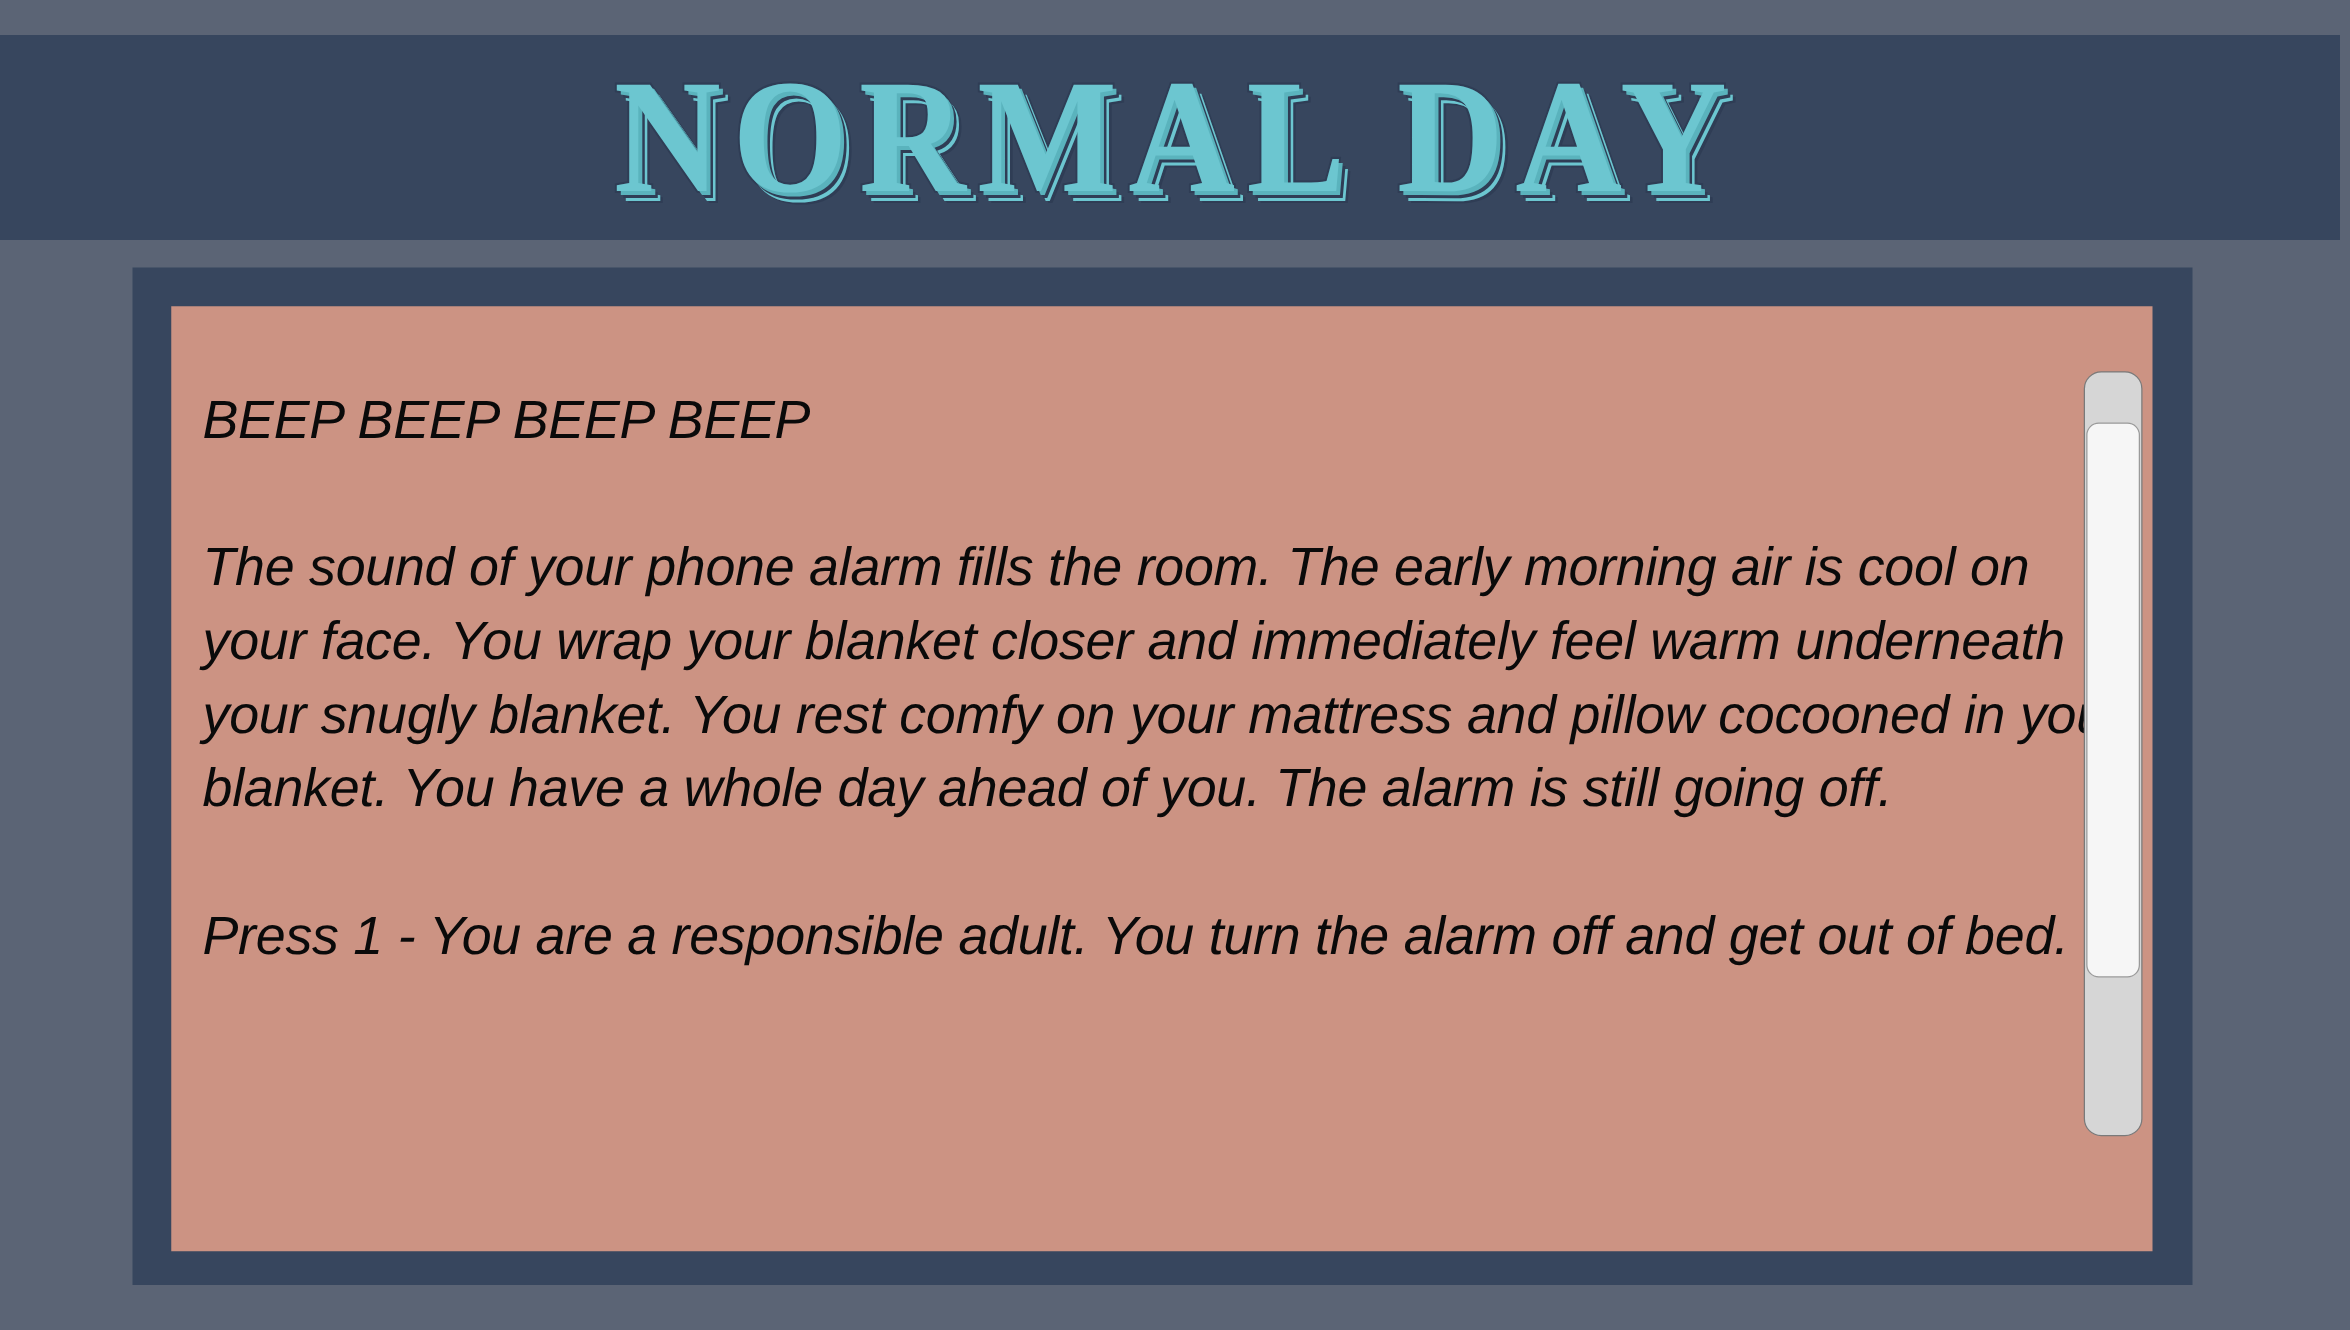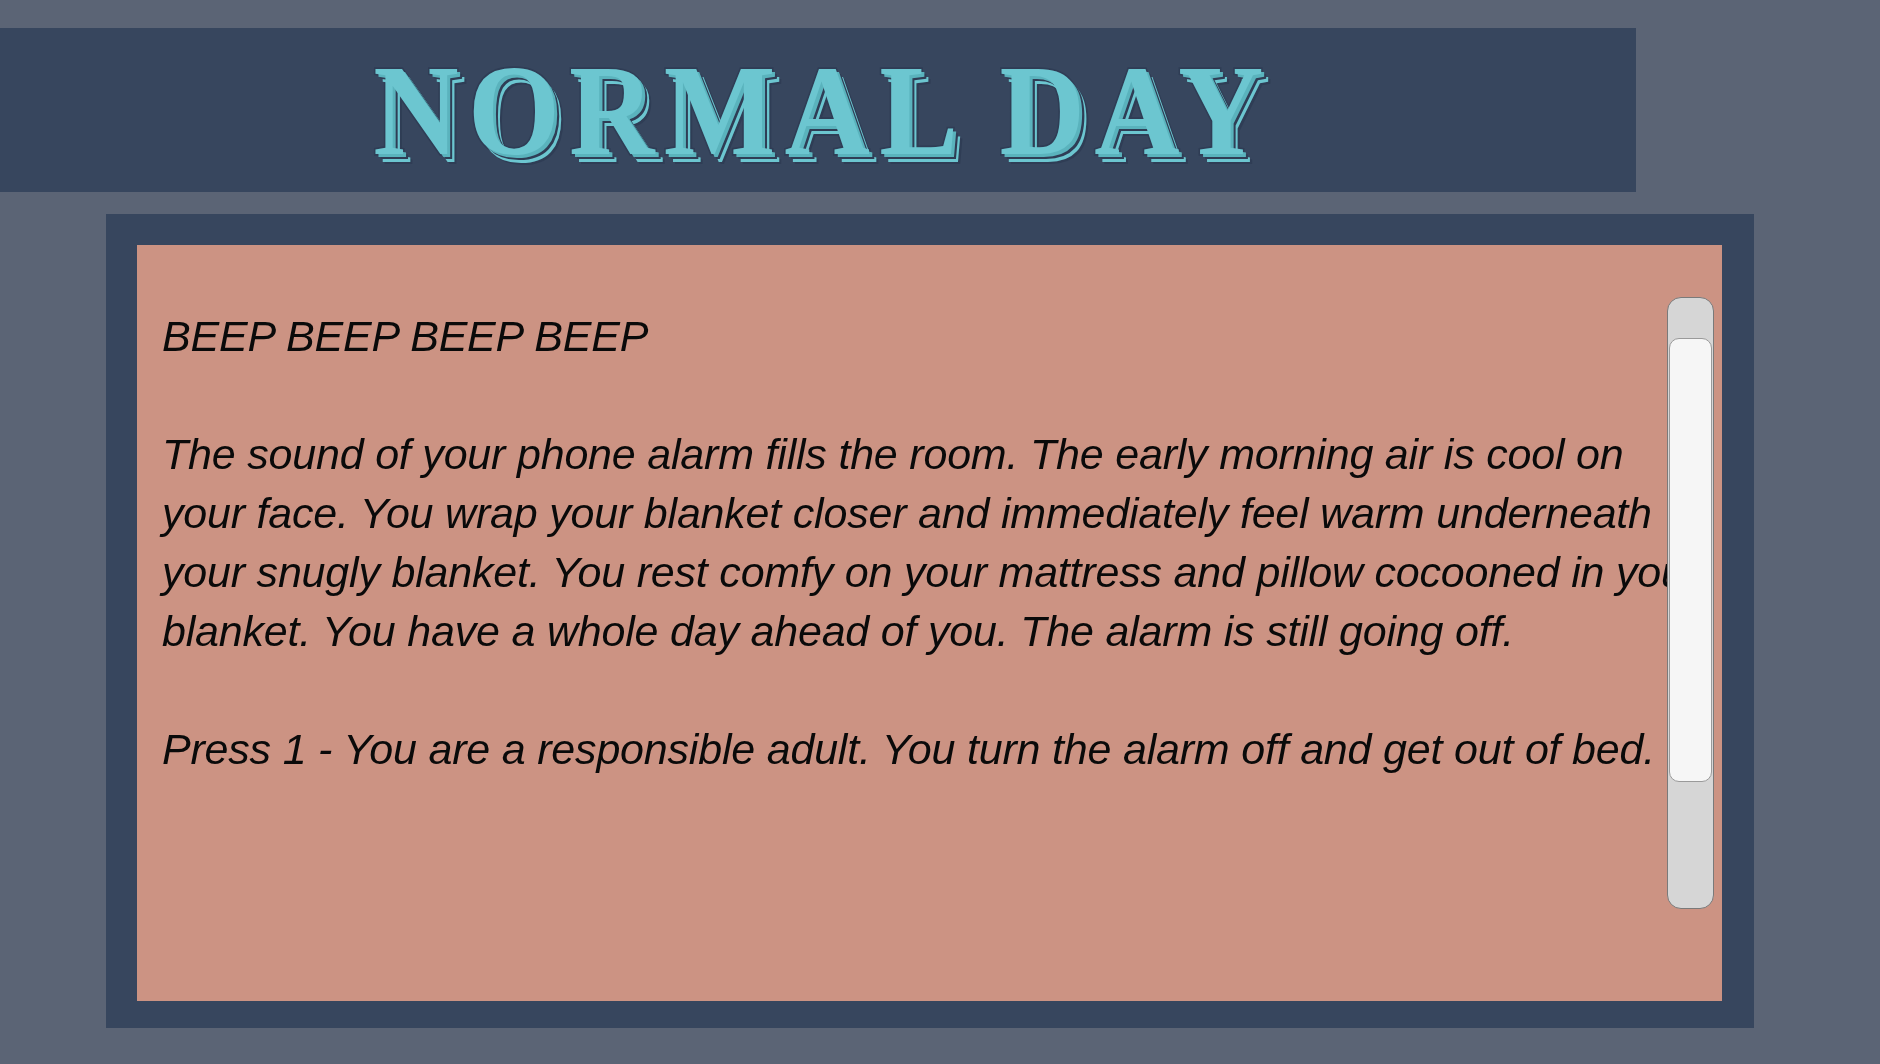--- a/index.html
+++ b/index.html
@@ -14,21 +14,21 @@
     font-family: "Liberation Sans", sans-serif;
     overflow: hidden;
     position: relative;
   }
 
   
   .title-bar {
     position: absolute;
     left: 0;
     top: 28px;
-    width: 1636px;
+    width: 1872px;
     height: 164px;
     background: #37465e;
     display: flex;
     align-items: center;
     justify-content: center;
     overflow: hidden;
   }
   .game-title {
     font-family: "Liberation Serif", "DejaVu Serif", serif;
     font-weight: bold;

